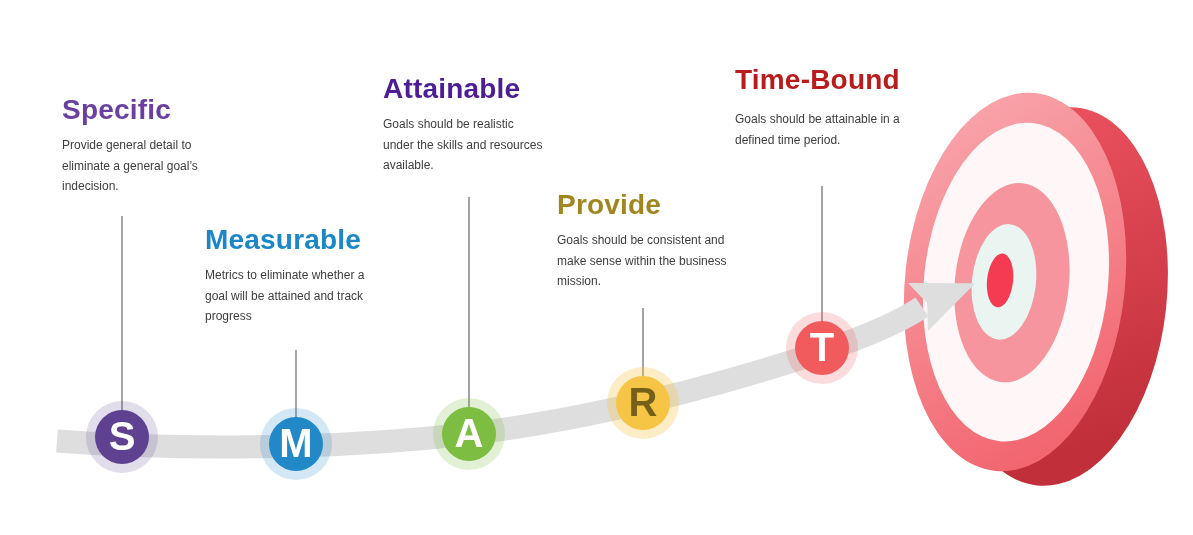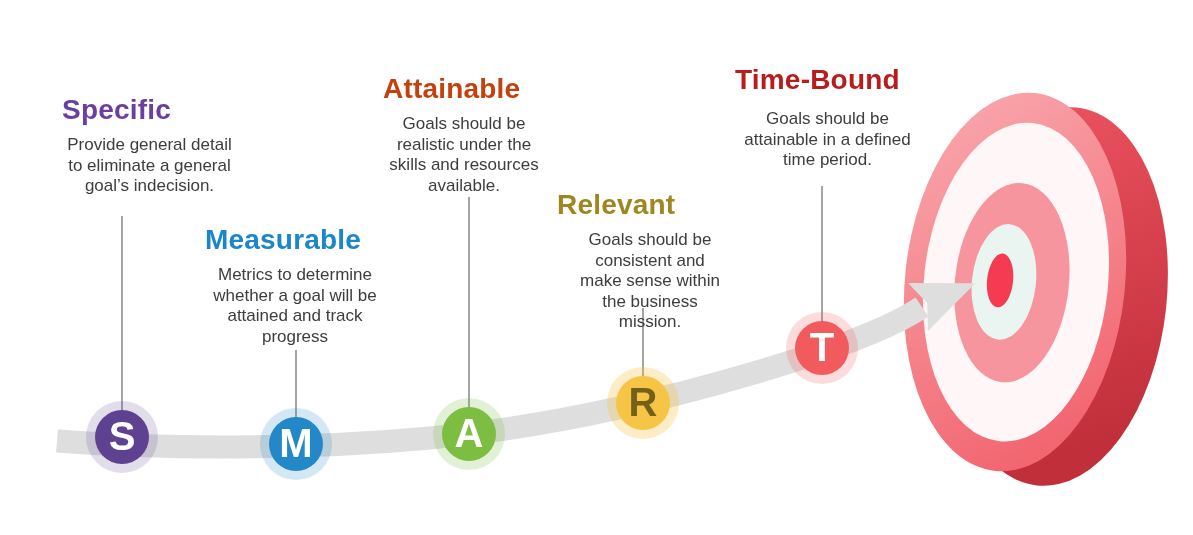--- a/index.html
+++ b/index.html
@@ -13,24 +13,23 @@
   .gfx{position:absolute;left:0;top:0;}
   .step-text{position:absolute;}
   .step-title{
     font-size:28px;
     font-weight:700;
     line-height:1.12;
     margin:0 0 10px 0;
     letter-spacing:0.2px;
   }
   .step-desc{
-    font-size:17px;
+    font-size:12px;
     line-height:20.5px;
     font-weight:400;
-    text-align:center;
   }
   .letter{
     position:absolute;
     transform:translate(-50%,-53%);
     font-size:40px;
     font-weight:700;
     line-height:1;
     user-select:none;
   }
 </style>
@@ -91,31 +90,31 @@
   <div class="letter" style="left: 643px; top: 403px; color: rgb(117, 96, 26);">R</div>
   <div class="letter" style="left: 822px; top: 348px; color: rgb(255, 255, 255);">T</div>
 
   <div class="step-text" style="left:62px;top:94px;width:175px;">
     <h2 class="step-title" style="color: rgb(107, 63, 160);">Specific</h2>
     <div class="step-desc" style="color: rgb(61, 61, 61);">Provide general detail to eliminate a general goal’s indecision.</div>
   </div>
 
   <div class="step-text" style="left:205px;top:224px;width:180px;">
     <h2 class="step-title" style="color: rgb(27, 135, 200);">Measurable</h2>
-    <div class="step-desc" style="color: rgb(61, 61, 61);">Metrics to determine whether a goal will be attained and track progress</div>
+    <div class="step-desc" style="color: rgb(61, 61, 61);">Metrics to eliminate whether a goal will be attained and track progress</div>
   </div>
 
   <div class="step-text" style="left:383px;top:73px;width:162px;">
-    <h2 class="step-title" style="color: #c2410c;">Attainable</h2>
+    <h2 class="step-title" style="color: #4c1d95;">Attainable</h2>
     <div class="step-desc" style="color: rgb(61, 61, 61);">Goals should be realistic under the skills and resources available.</div>
   </div>
 
   <div class="step-text" style="left:557px;top:189px;width:170px;">
-    <h2 class="step-title" style="color: rgb(160, 134, 30);">Relevant</h2>
-    <div class="step-desc" style="color: rgb(61, 61, 61); margin-left: 16px;">Goals should be consistent and make sense within the business mission.</div>
+    <h2 class="step-title" style="color: rgb(160, 134, 30);">Provide</h2>
+    <div class="step-desc" style="color: rgb(61, 61, 61);">Goals should be consistent and make sense within the business mission.</div>
   </div>
 
   <div class="step-text" style="left:735px;top:64px;width:185px;">
     <h2 class="step-title" style="margin-bottom: 14px; color: #b91c1c;">Time-Bound</h2>
     <div class="step-desc" style="color: rgb(61, 61, 61);">Goals should be attainable in a defined time period.</div>
   </div>
 
 </div>
 
 </body></html>

